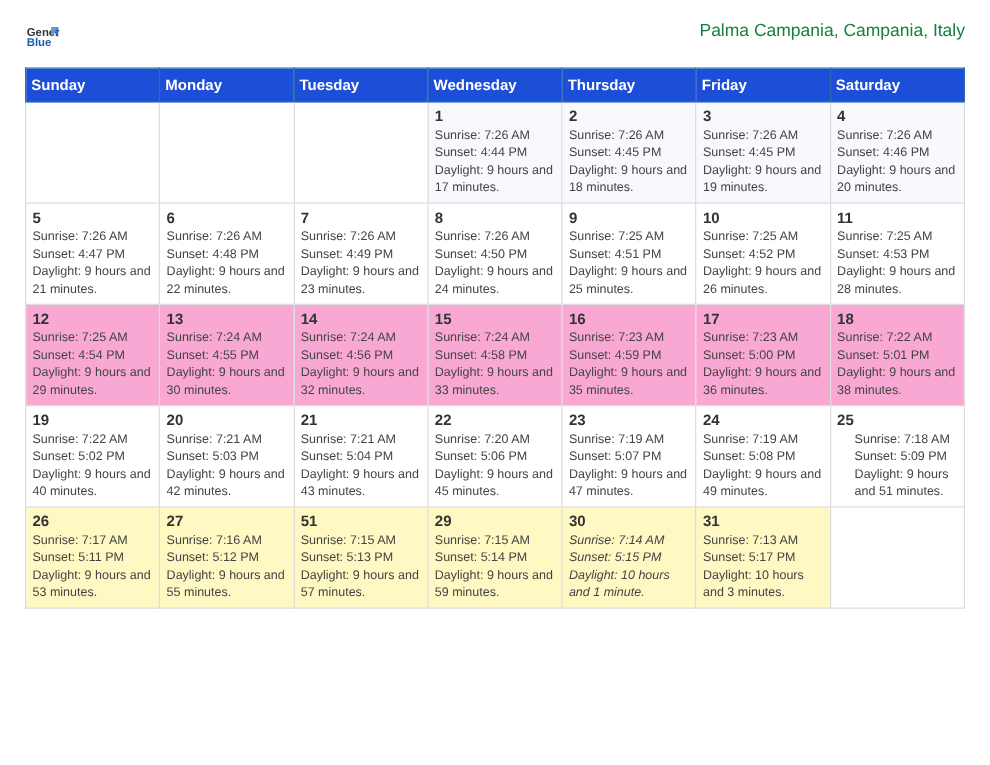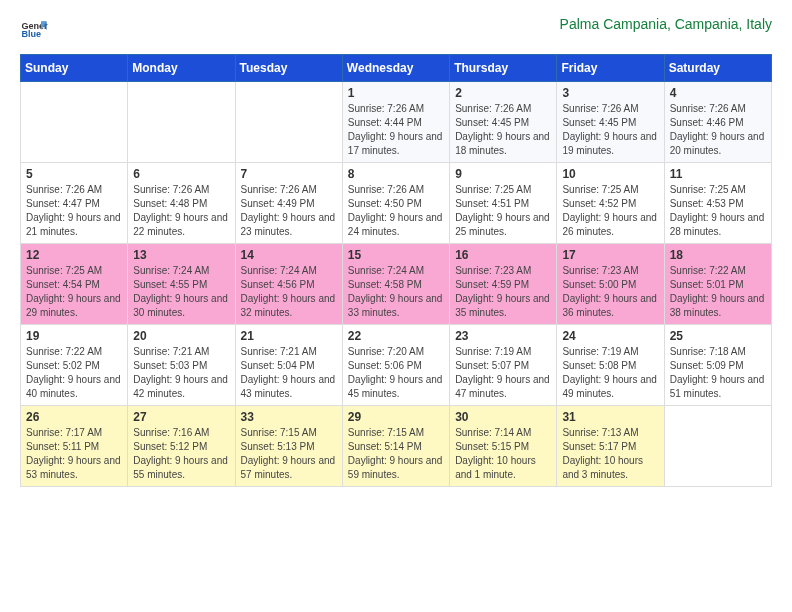--- a/index.html
+++ b/index.html
@@ -272,53 +272,53 @@
 Daylight: 9 hours and 47 minutes.</div>
           </td>
           <td>
             <span class="day-number">24</span>
             <div class="day-info" style="white-space: pre-line;">Sunrise: 7:19 AM
 Sunset: 5:08 PM
 Daylight: 9 hours and 49 minutes.</div>
           </td>
           <td>
             <span class="day-number">25</span>
-            <div class="day-info" style="white-space: pre-line;">Sunrise: 7:18 AM
+            <div class="day-info" style="white-space: pre-line; margin-left: 14px;">Sunrise: 7:18 AM
 Sunset: 5:09 PM
 Daylight: 9 hours and 51 minutes.</div>
           </td>
         </tr>
         <tr>
           <td>
             <span class="day-number">26</span>
             <div class="day-info" style="white-space: pre-line;">Sunrise: 7:17 AM
 Sunset: 5:11 PM
 Daylight: 9 hours and 53 minutes.</div>
           </td>
           <td>
             <span class="day-number">27</span>
             <div class="day-info" style="white-space: pre-line;">Sunrise: 7:16 AM
 Sunset: 5:12 PM
 Daylight: 9 hours and 55 minutes.</div>
           </td>
           <td>
-            <span class="day-number">33</span>
+            <span class="day-number">51</span>
             <div class="day-info" style="white-space: pre-line;">Sunrise: 7:15 AM
 Sunset: 5:13 PM
 Daylight: 9 hours and 57 minutes.</div>
           </td>
           <td>
             <span class="day-number">29</span>
             <div class="day-info" style="white-space: pre-line;">Sunrise: 7:15 AM
 Sunset: 5:14 PM
 Daylight: 9 hours and 59 minutes.</div>
           </td>
           <td>
             <span class="day-number">30</span>
-            <div class="day-info" style="white-space: pre-line;">Sunrise: 7:14 AM
+            <div class="day-info" style="white-space: pre-line; font-style: italic;">Sunrise: 7:14 AM
 Sunset: 5:15 PM
 Daylight: 10 hours and 1 minute.</div>
           </td>
           <td>
             <span class="day-number">31</span>
             <div class="day-info" style="white-space: pre-line;">Sunrise: 7:13 AM
 Sunset: 5:17 PM
 Daylight: 10 hours and 3 minutes.</div>
           </td>
           <td class="empty-cell"></td>

